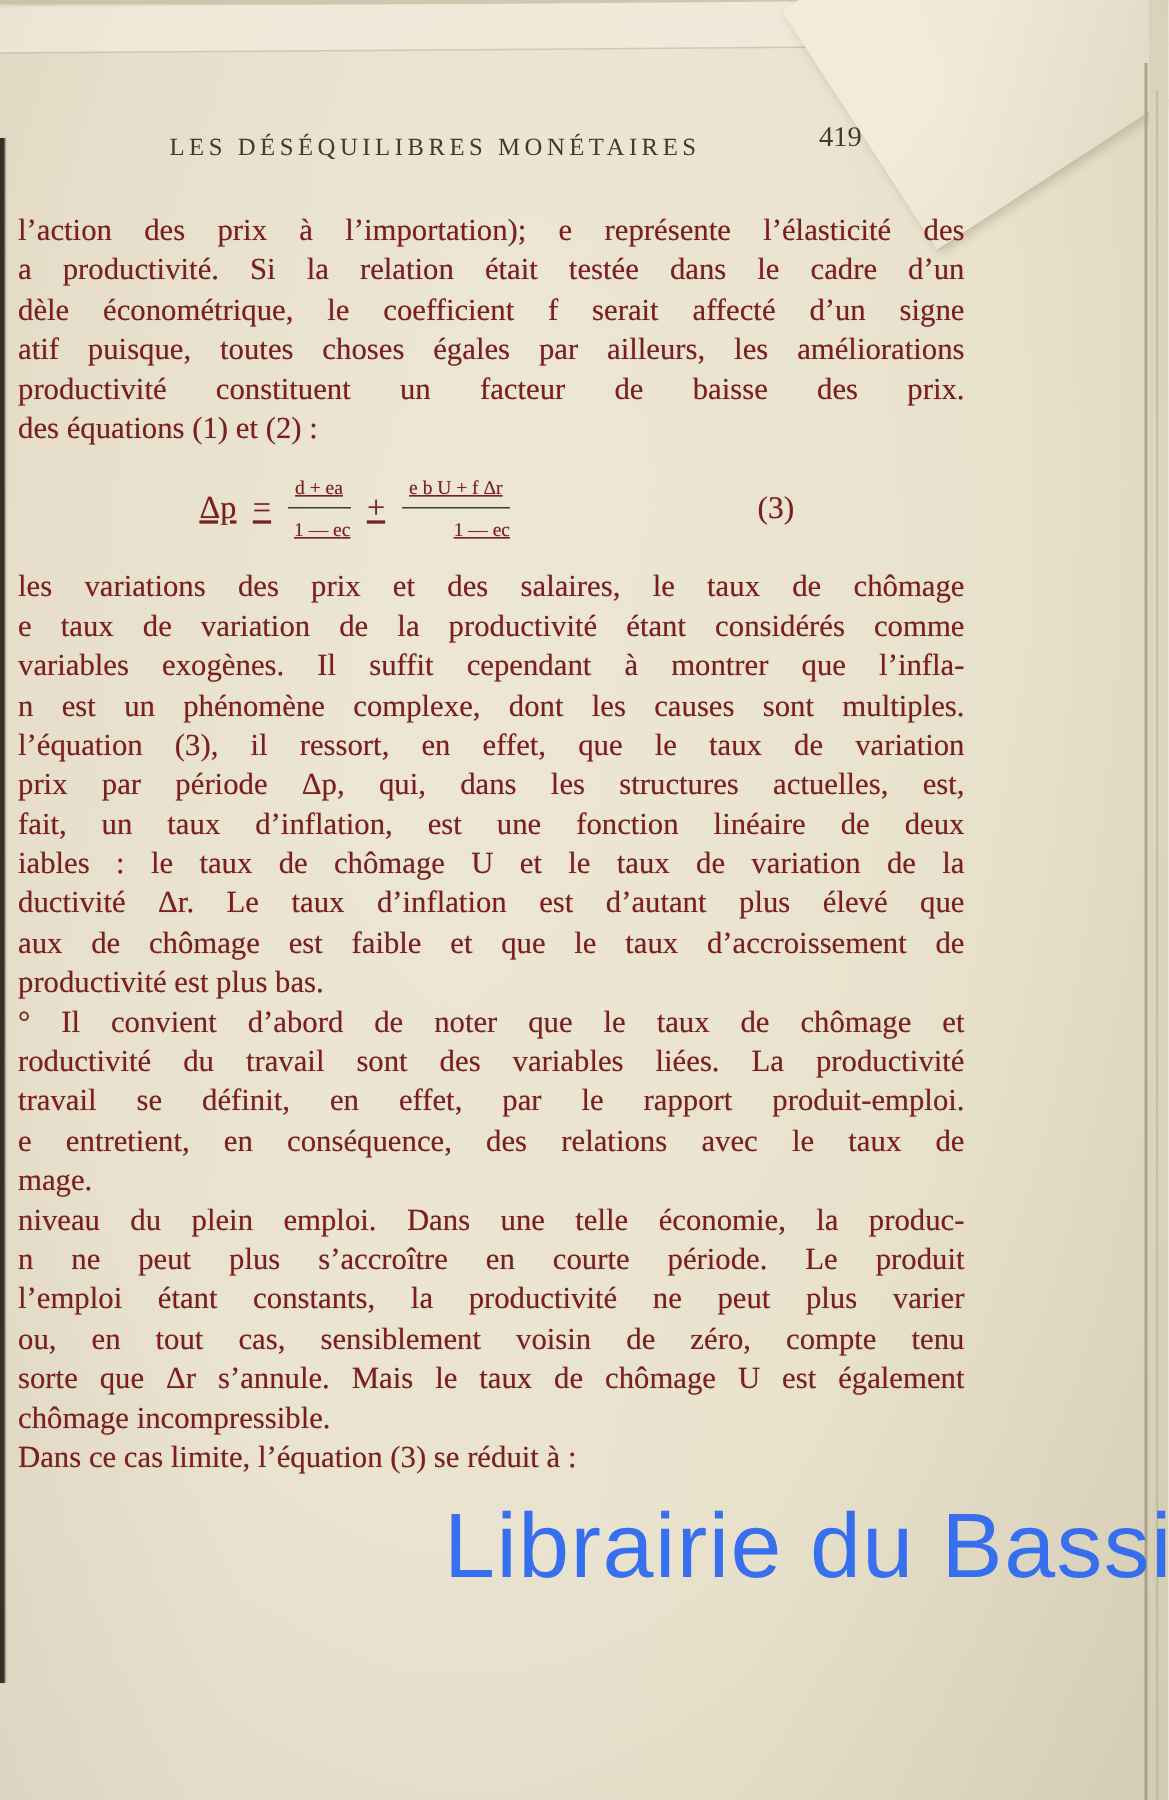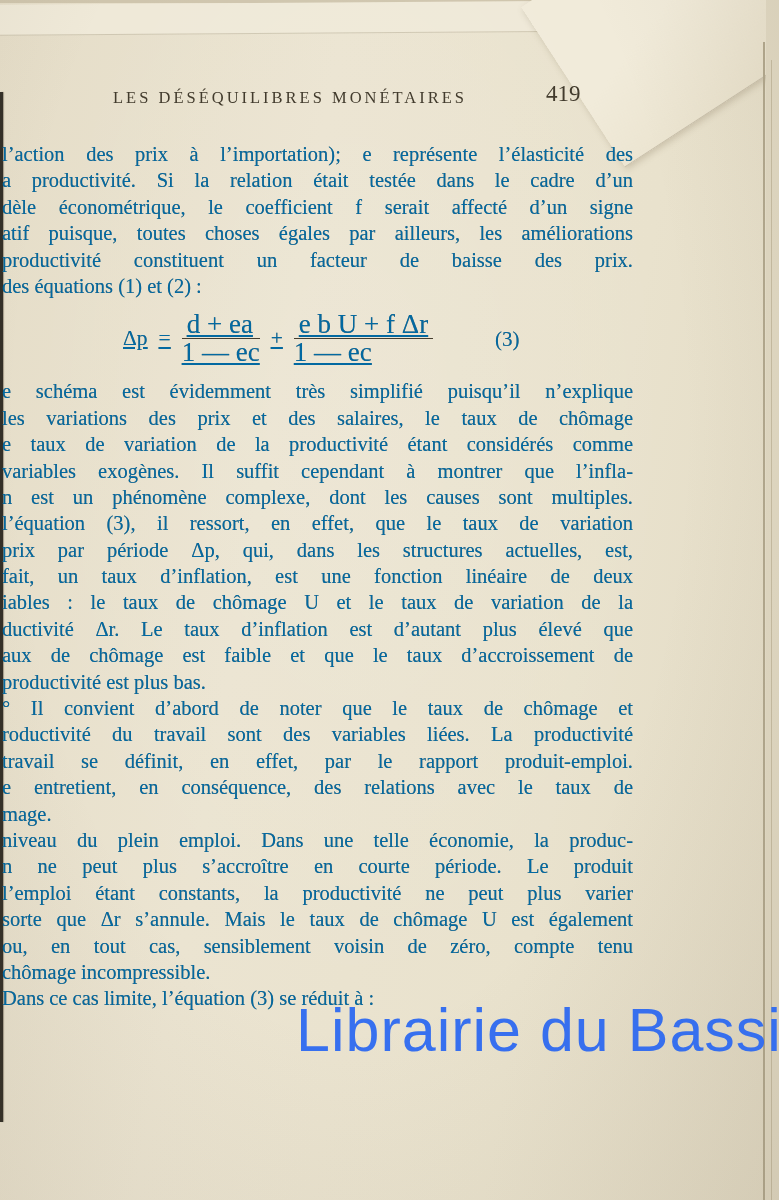--- a/index.html
+++ b/index.html
@@ -18,29 +18,29 @@
   .right-strip{position:absolute;left:766px;top:0;width:13px;height:1200px;background:#e1d9c3;z-index:3;}
   .right-line-1{position:absolute;left:763px;top:42px;width:2px;height:1158px;background:#b2a88e;z-index:4;}
   .right-line-2{position:absolute;left:771px;top:60px;width:1px;height:1140px;background:#c6bca2;z-index:4;}
   .left-dark-strip{position:absolute;left:0;top:92px;width:3px;height:1030px;background:#332f27;
     box-shadow:1px 0 1px rgba(80,70,55,.45);z-index:4;}
   .vignette{position:absolute;inset:0;pointer-events:none;z-index:5;
     background:radial-gradient(ellipse at 45% 35%, rgba(255,255,255,.10) 0%, rgba(0,0,0,0) 55%, rgba(90,75,50,.10) 100%);}
   
   .running-title{position:absolute;left:113px;top:88px;font-size:16.5px;letter-spacing:3px;
     color:#423b2d;white-space:nowrap;z-index:6;text-align:center;}
-  .page-number{position:absolute;left:546px;top:81px;font-size:23px;color:#423b2d;z-index:6;text-align:center;}
-  .body-text{position:absolute;left:2px;top:141px;width:631px;color:#0369a1;z-index:6;
+  .page-number{position:absolute;left:546px;top:81px;font-size:19px;color:#423b2d;z-index:6;text-align:center;}
+  .body-text{position:absolute;left:12px;top:141px;width:631px;color:#7f1d1d;z-index:6;
     text-shadow:0 0 .5px rgba(70,60,45,.55);}
   .ln{height:26.4px;line-height:26.4px;font-size:20.5px;white-space:nowrap;overflow:visible;}
   .ln.j{white-space:normal;text-align:justify;text-align-last:justify;}
   
   .eqrow{height:79px;display:flex;align-items:center;gap:11px;padding-left:121px;
     font-size:21.5px;position:relative;white-space:nowrap;text-decoration:underline;}
-  .frac{display:inline-block;text-align:left;font-size:27px;line-height:23px;vertical-align:middle;}
+  .frac{display:inline-block;text-align:right;font-size:13px;line-height:23px;vertical-align:middle;}
   .frac .num{display:block;padding:0 5px 2px 5px;border-bottom:1.6px solid #453e30;}
   .frac .den{display:block;padding-top:2px;}
   .eq-label{position:absolute;left:493px;top:50%;transform:translateY(-50%);font-size:21px;}
   
   .watermark{position:absolute;left:296px;top:995px;z-index:9;
     font-family:"Liberation Sans", sans-serif;font-size:61px;font-weight:400;
     color:#2e6af1;opacity:.95;white-space:nowrap;letter-spacing:1px;}
 </style>
 </head>
 <body>
@@ -72,41 +72,40 @@
       <span class="den">1 — ec</span>
     </span>
     <span>+</span>
     <span class="frac">
       <span class="num">e b U + f Δr</span>
       <span class="den">1 — ec</span>
     </span>
     <span class="eq-label">(3)</span>
   </div>
 
-  <div class="ln j">e schéma est évidemment très simplifié puisqu’il n’explique</div>
   <div class="ln j">les variations des prix et des salaires, le taux de chômage</div>
   <div class="ln j">e taux de variation de la productivité étant considérés comme</div>
   <div class="ln j">variables exogènes. Il suffit cependant à montrer que l’infla-</div>
   <div class="ln j">n est un phénomène complexe, dont les causes sont multiples.</div>
   <div class="ln j">l’équation (3), il ressort, en effet, que le taux de variation</div>
   <div class="ln j">prix par période Δp, qui, dans les structures actuelles, est,</div>
   <div class="ln j">fait, un taux d’inflation, est une fonction linéaire de deux</div>
   <div class="ln j">iables : le taux de chômage U et le taux de variation de la</div>
   <div class="ln j">ductivité Δr. Le taux d’inflation est d’autant plus élevé que</div>
   <div class="ln j">aux de chômage est faible et que le taux d’accroissement de</div>
   <div class="ln">productivité est plus bas.</div>
   <div class="ln j">° Il convient d’abord de noter que le taux de chômage et</div>
   <div class="ln j">roductivité du travail sont des variables liées. La productivité</div>
   <div class="ln j">travail se définit, en effet, par le rapport produit-emploi.</div>
   <div class="ln j">e entretient, en conséquence, des relations avec le taux de</div>
   <div class="ln">mage.</div>
   <div class="ln j">niveau du plein emploi. Dans une telle économie, la produc-</div>
   <div class="ln j">n ne peut plus s’accroître en courte période. Le produit</div>
   <div class="ln j">l’emploi étant constants, la productivité ne peut plus varier</div>
+  <div class="ln j">ou, en tout cas, sensiblement voisin de zéro, compte tenu</div>
   <div class="ln j">sorte que Δr s’annule. Mais le taux de chômage U est également</div>
-  <div class="ln j">ou, en tout cas, sensiblement voisin de zéro, compte tenu</div>
   <div class="ln">chômage incompressible.</div>
   <div class="ln">Dans ce cas limite, l’équation (3) se réduit à :</div>
 </div>
 
 <div class="watermark">Librairie du Bassi</div>
 
 <div class="vignette"></div>
 
 </body></html>

